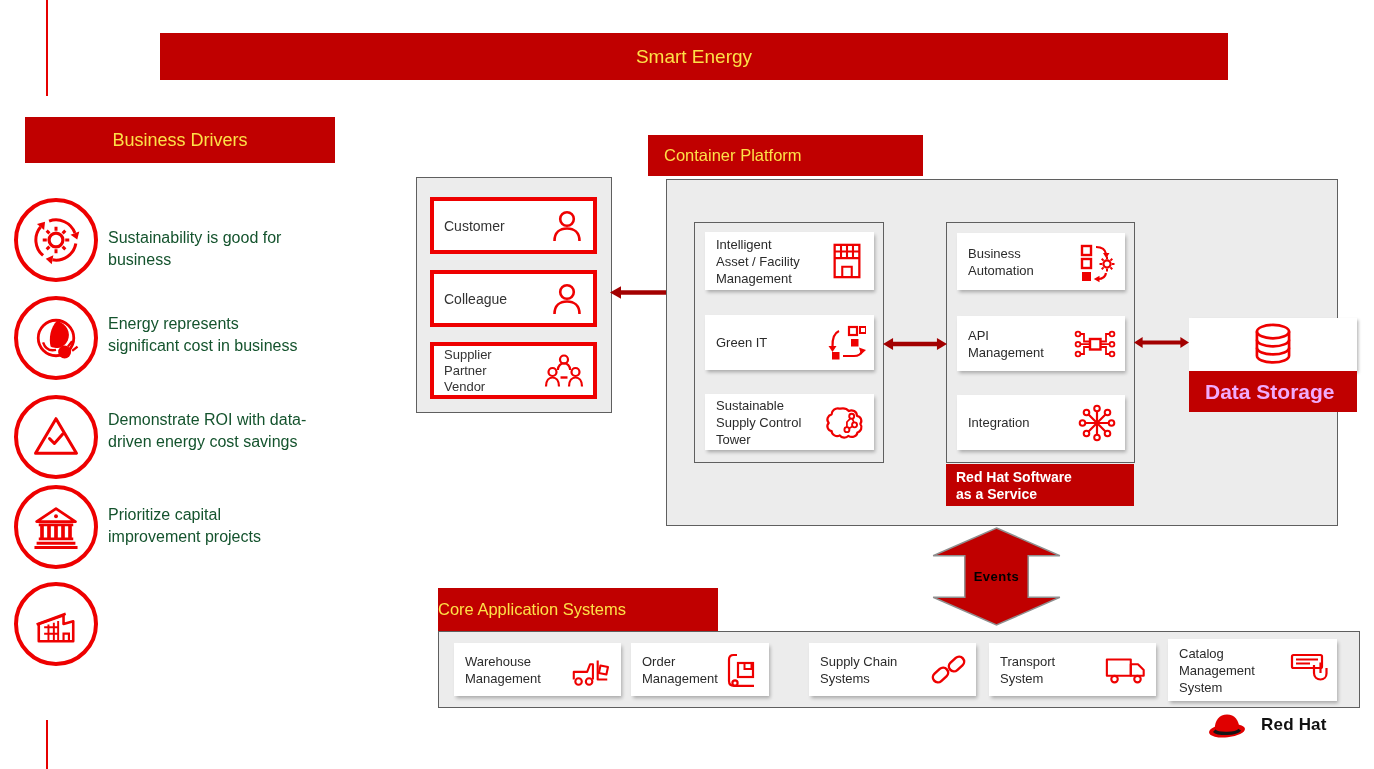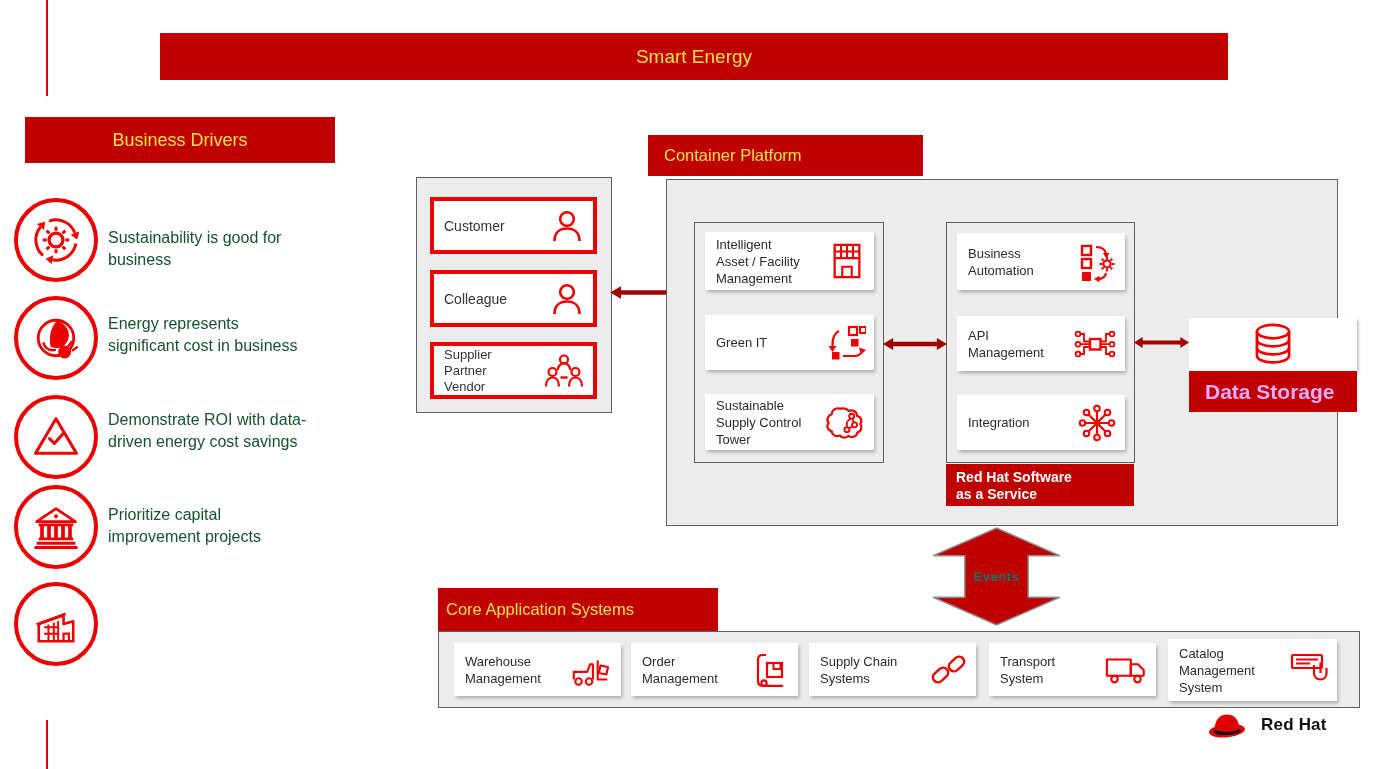--- a/index.html
+++ b/index.html
@@ -25,21 +25,21 @@
   .dtext{position:absolute;font-size:16px;line-height:21.5px;color:#14532d;white-space:pre-line}
   .harrow{position:absolute}
   .harrow svg{display:block;width:100%;height:100%}
   .ic{flex:0 0 auto;display:flex;align-items:center;justify-content:center}
   .ic svg{display:block}
   .saas{position:absolute;background:var(--red);color:#fff;font-weight:bold;
         font-size:14px;line-height:17px;padding:5px 8px 0 10px;white-space:pre-line}
   .events{position:absolute;left:929px;top:527px;width:135px;height:99px}
   .events svg{display:block;width:100%;height:100%}
   .events .lbl{position:absolute;inset:0;display:flex;align-items:center;justify-content:center;
-               color:#0f766e;font-weight:bold;font-size:13px;letter-spacing:.5px}
+               color:#000000;font-weight:bold;font-size:13px;letter-spacing:.5px}
   .ds-top{position:absolute;background:#fff;box-shadow:1.5px 2px 3px rgba(0,0,0,.28);
           display:flex;align-items:center;justify-content:center}
   .ds-bar{position:absolute;background:var(--red);color:#f0abfc;font-weight:bold;font-size:21px;
           display:flex;align-items:center;padding-left:16px}
   .vline{position:absolute;width:2px;background:#e60000}
   .rhlogo{position:absolute;display:flex;align-items:center;gap:15px}
   .rhlogo .txt{font-size:17px;font-weight:bold;color:#111;letter-spacing:.2px}
 </style>
 </head>
 <body>
@@ -305,39 +305,39 @@
     </div>
   </div>
 
   <div class="events">
     <svg viewBox="0 0 134 100">
       <path d="M67 1 L131 29 H99 V71 H131 L67 99 L3 71 H35 V29 H3 Z" fill="#c00000" stroke="#8f8f8f" stroke-width="1.5"></path>
     </svg>
     <span class="lbl">Events</span>
   </div>
 
-  <div class="banner" style="left:438px;top:588px;width:280px;height:43px;font-size:16.5px;padding-left:8px">
+  <div class="banner" style="left:438px;top:588px;width:280px;height:43px;font-size:16.5px;padding-left:0">
     <span>Core Application Systems</span>
   </div>
 
   <div class="panel" style="left:438px;top:631px;width:922px;height:77px">
     <div class="card" style="left:15px;top:11px;width:167px;height:53px">
       <span class="lbl">Warehouse
 Management</span>
       <span class="ic">
         <svg width="44" height="36" viewBox="0 0 46 36" fill="none" stroke="#ee0000" stroke-width="2.2" stroke-linejoin="round">
           <path d="M5 28v-8h14l3-8h3v16"></path>
           <circle cx="10" cy="30" r="3.4"></circle>
             <circle cx="21" cy="30" r="3.4"></circle>
           <path d="M30 8v20h10"></path>
           <rect x="32" y="14" width="8" height="8" transform="rotate(12 36 18)"></rect>
         </svg>
       </span>
     </div>
-    <div class="card" style="left:192px;top:11px;width:167px;height:53px">
+    <div class="card" style="left:192px;top:11px;width:138px;height:53px">
       <span class="lbl">Order
 Management</span>
       <span class="ic">
         <svg width="38" height="40" viewBox="0 0 38 40" fill="none" stroke="#ee0000" stroke-width="2.2">
           <path d="M14 5h-3.5C7.5 5 6 6.8 6 9.5V31c0 3 2 4.8 5 4.8H31"></path>
           <rect x="15" y="13" width="15" height="14"></rect>
           <path stroke-width="2" d="M21.5 13v6h7v-6"></path>
           <circle cx="12" cy="33" r="2.6" fill="#fff"></circle>
         </svg>
       </span>

